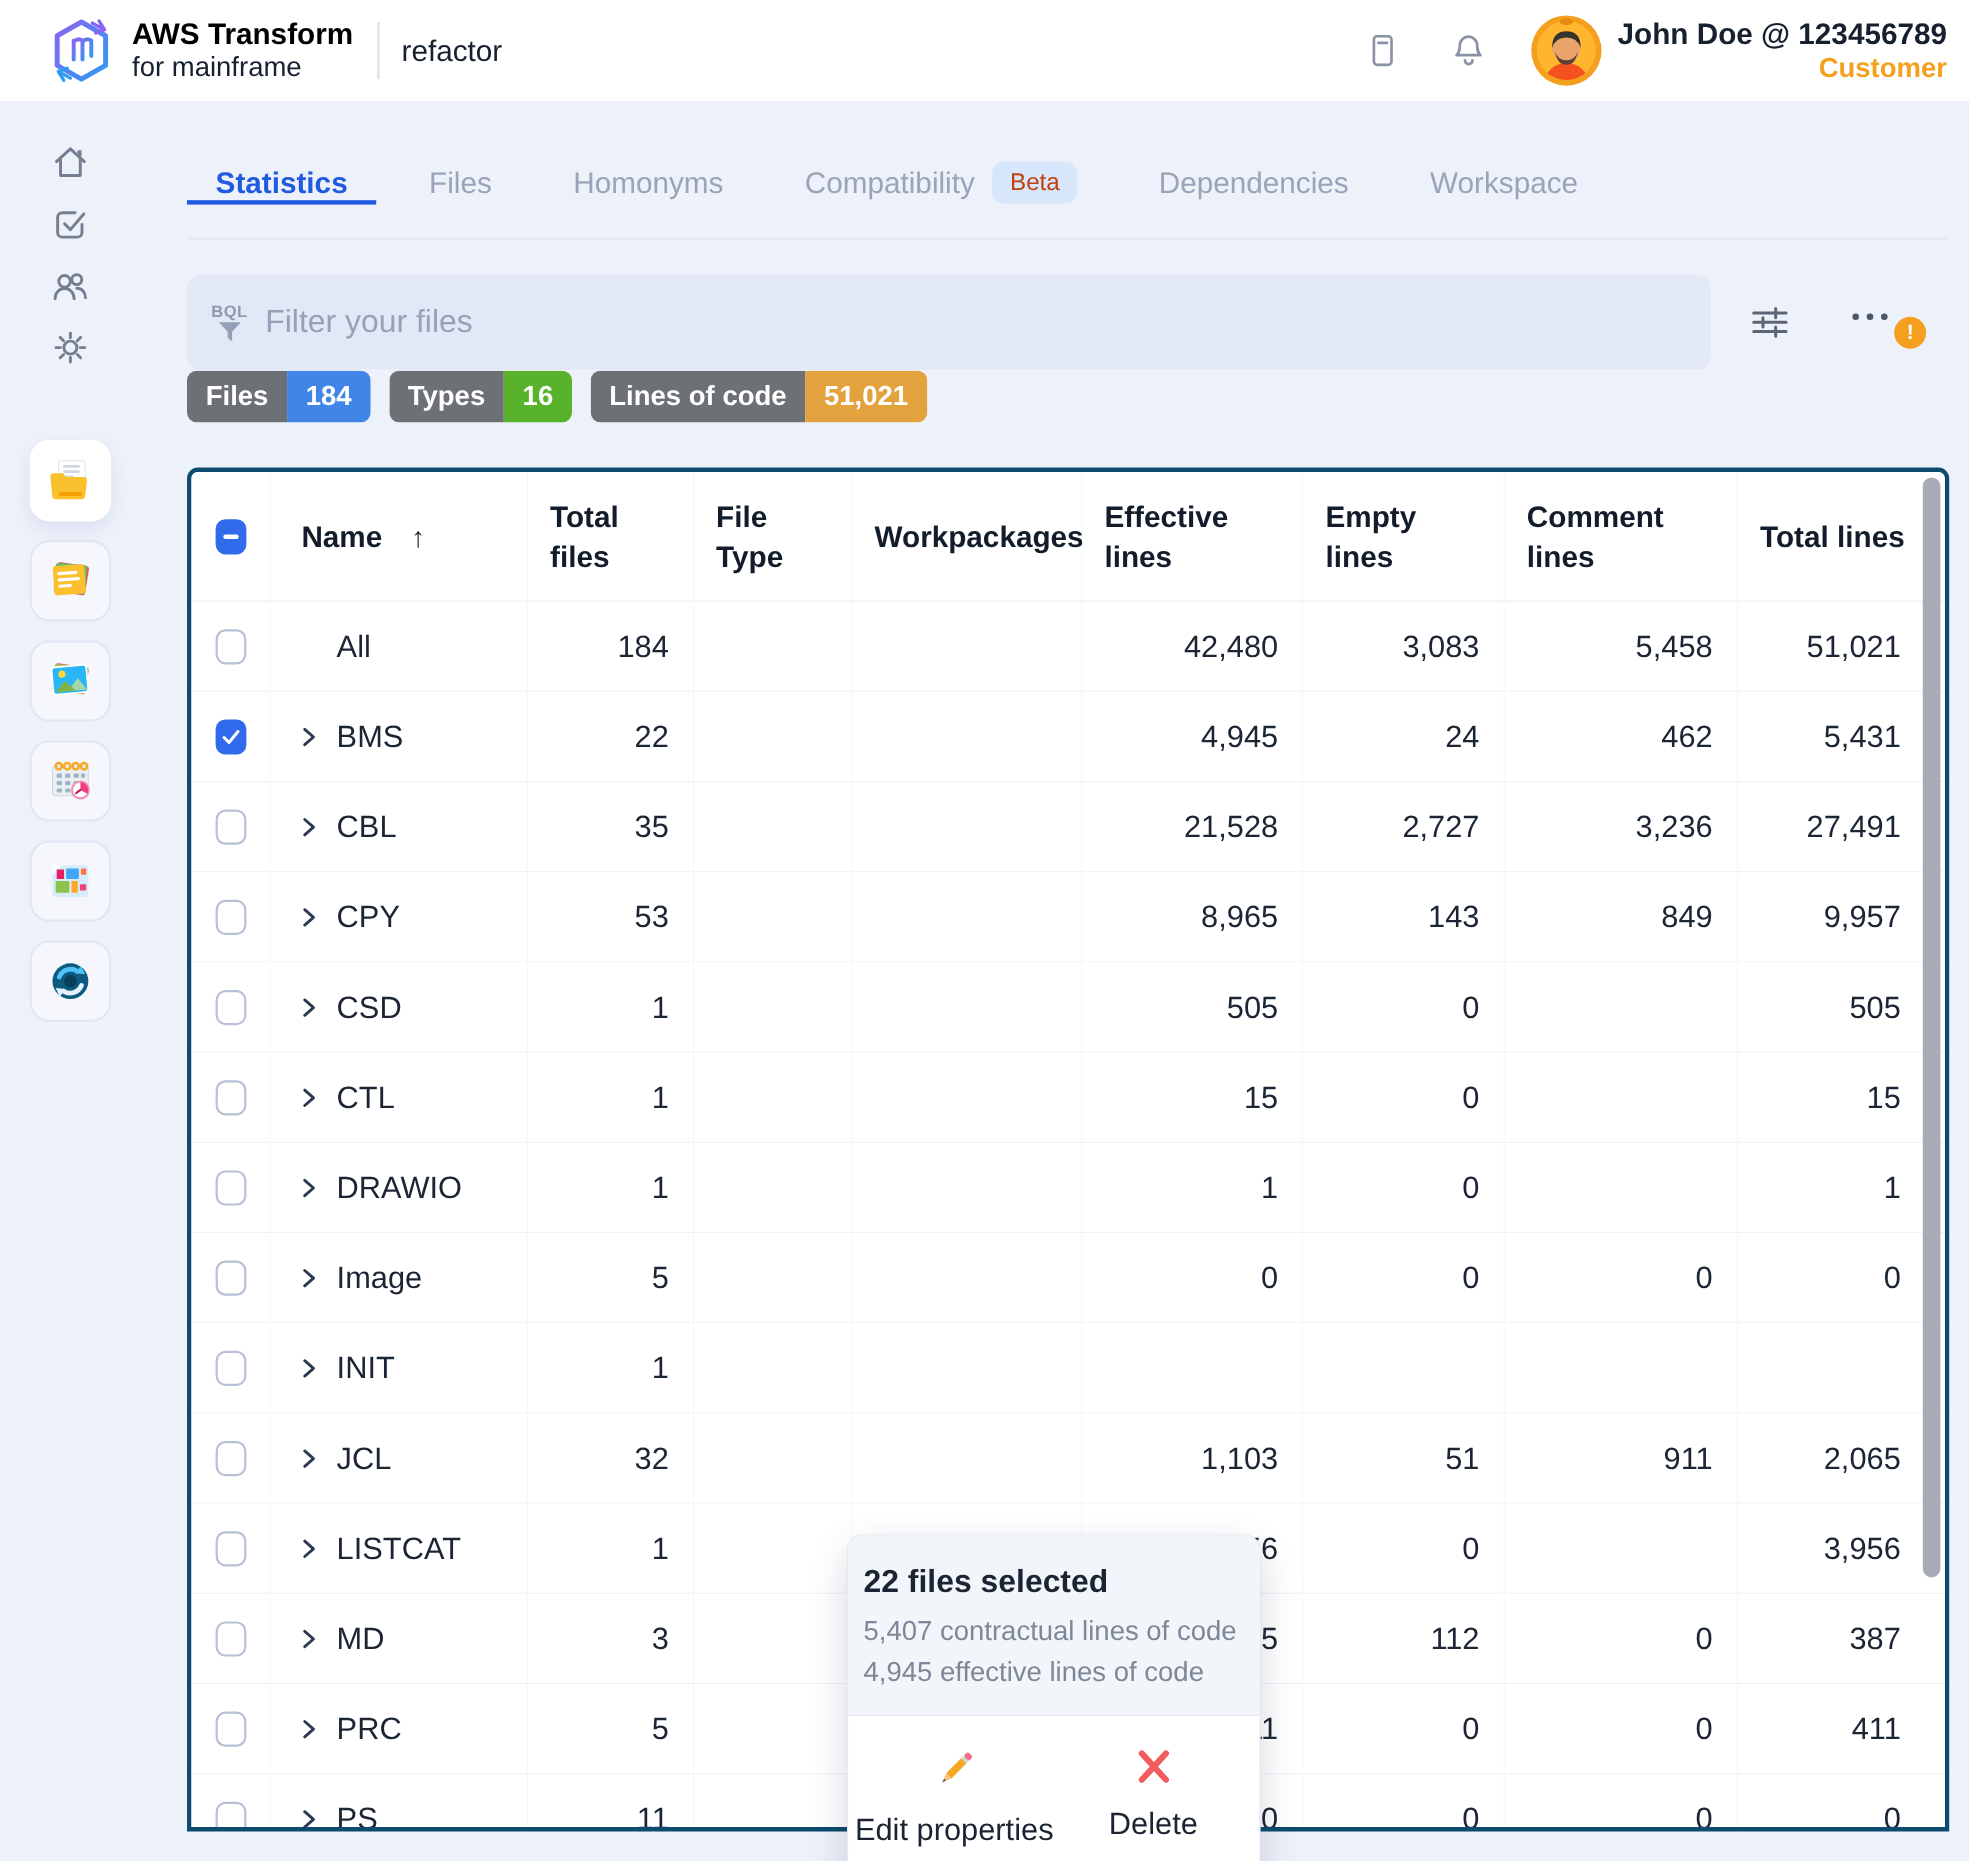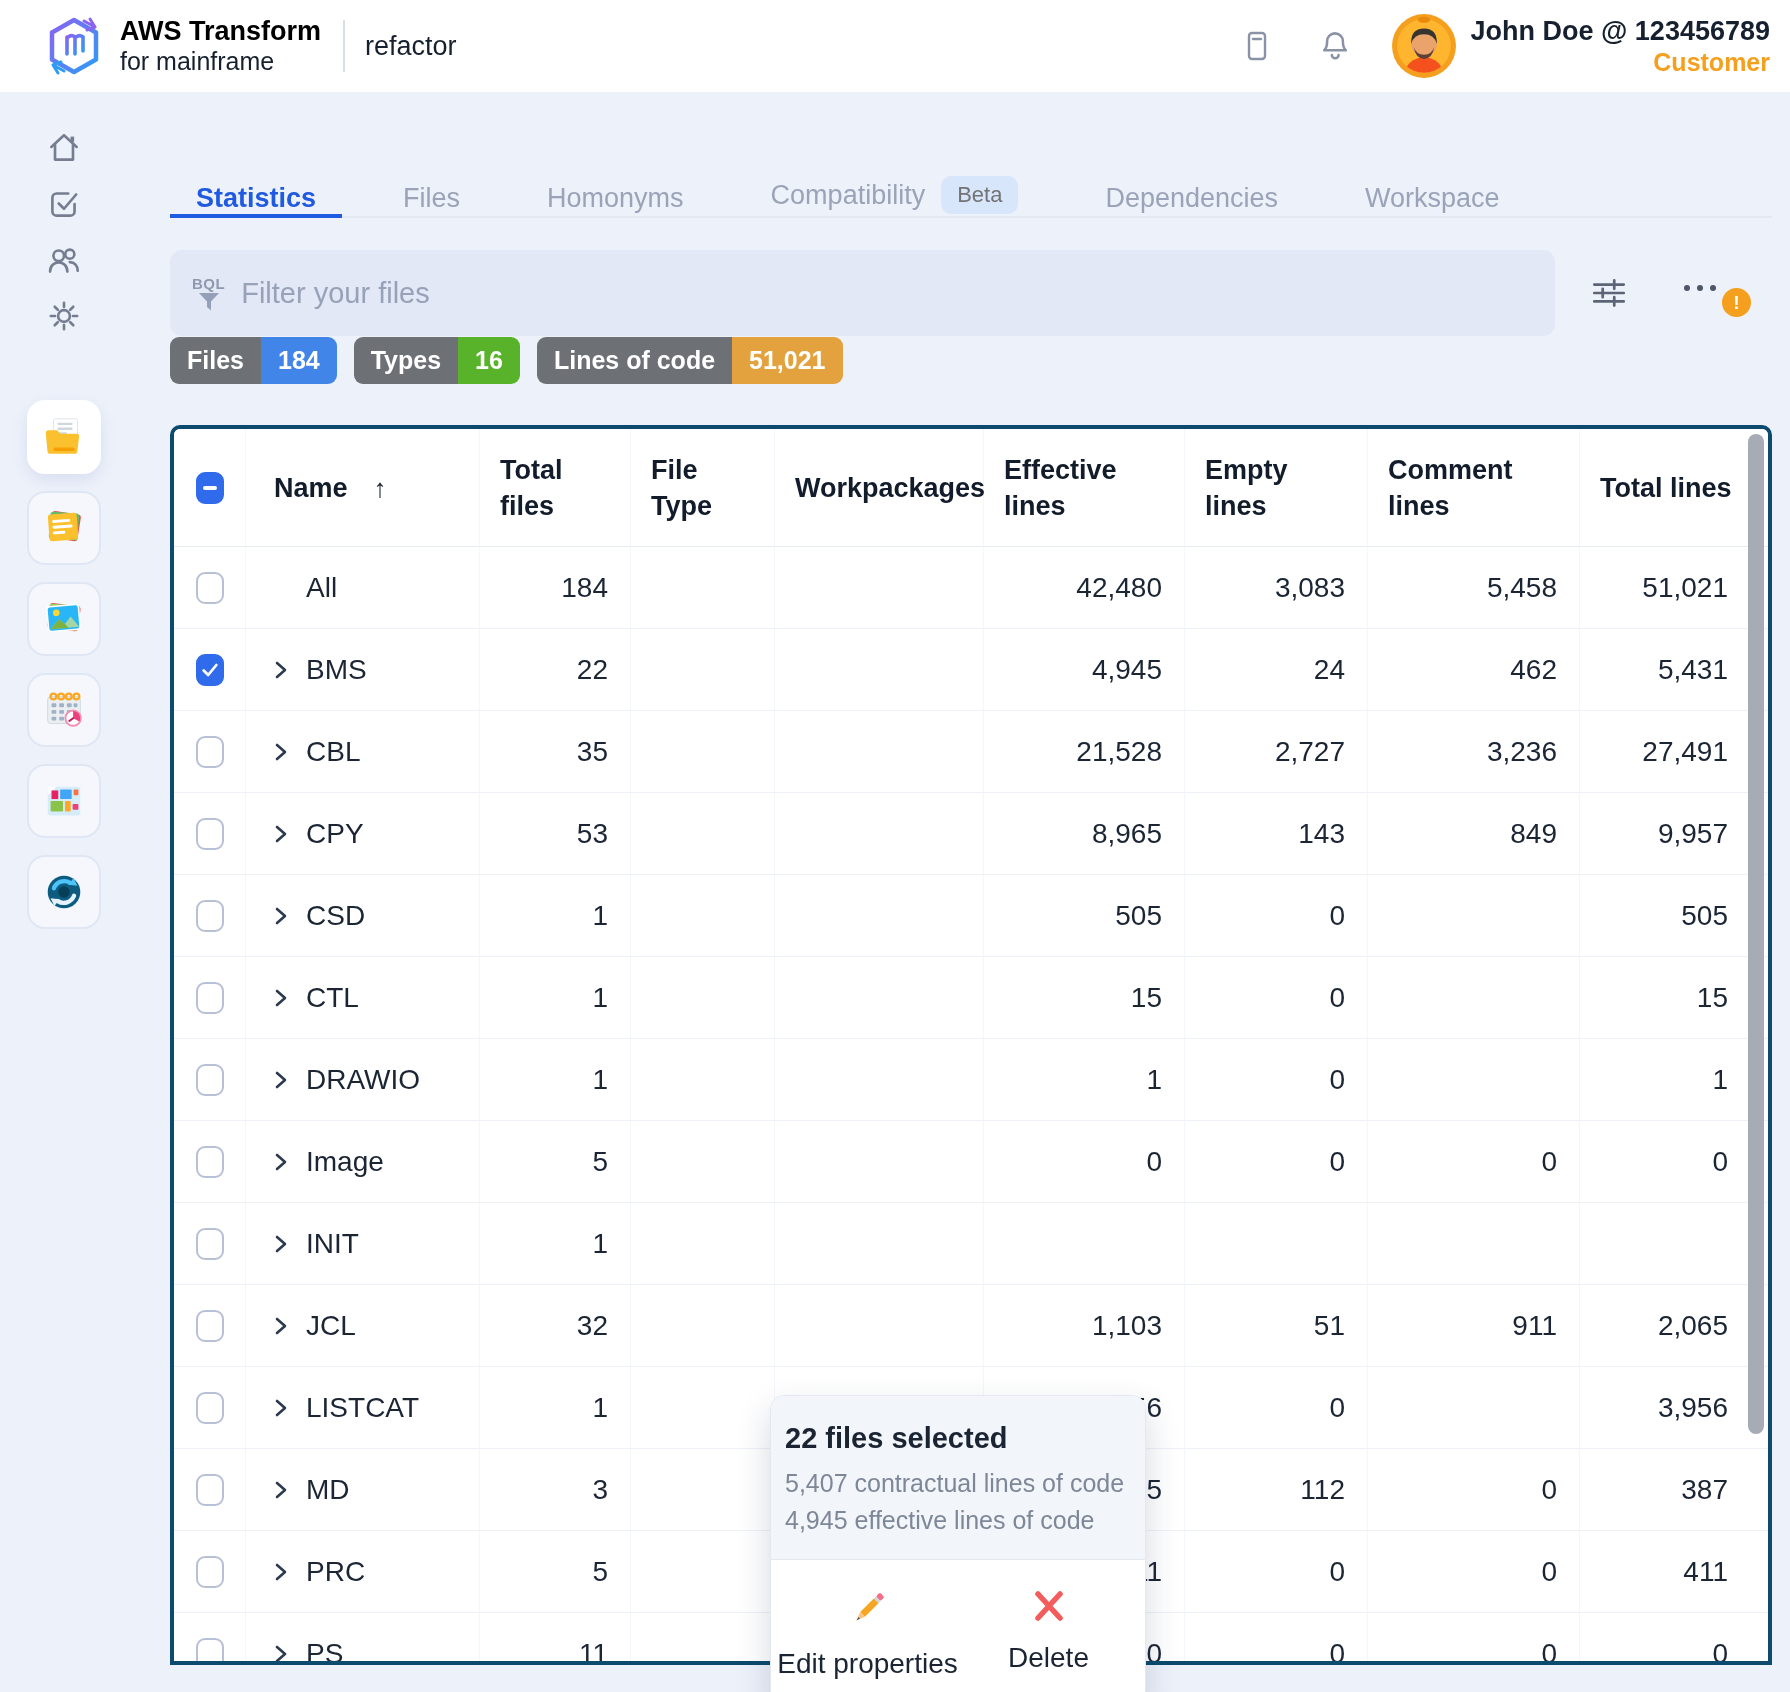--- a/index.html
+++ b/index.html
@@ -24,24 +24,24 @@
 
   
   .sidebar { position:absolute; left:0; top:92px; width:128px; height:1600px; display:flex; flex-direction:column; align-items:center; padding-top:36px; }
   .nav-ic { width:40px; height:40px; display:flex; align-items:center; justify-content:center; margin-bottom:16px; cursor:pointer; }
   .app-cards { margin-top:48px; display:flex; flex-direction:column; gap:17px; }
   .app-card { width:74px; height:74px; border-radius:18px; background:rgba(255,255,255,.45); border:2px solid #e0e7f4; display:flex; align-items:center; justify-content:center; cursor:pointer; }
   .app-card.active { background:#ffffff; border-color:#ffffff; box-shadow:0 6px 16px rgba(40,70,150,.10); }
   .app-card svg { width:46px; height:46px; }
 
   
-  .tabs { position:absolute; left:170px; top:118px; width:1602px; height:100px; display:flex; align-items:flex-end; border-bottom:2px solid #e3e8f3;gap:13px; }
+  .tabs { position:absolute; left:170px; top:118px; width:1602px; height:100px; display:flex; align-items:center; border-bottom:2px solid #e3e8f3; }
   .tab { display:flex; align-items:center; padding:0 26px; margin-right:22px; font-size:27px; font-weight:500; color:#9aa3b8; cursor:pointer; border-bottom:4px solid transparent; margin-bottom:-2px; }
   .tab.active { color:#1f5ae0; font-weight:700; border-bottom-color:#1f5ae0; }
-  .beta { margin-left:16px; background:#d8e6fb; color:#737373; font-size:22px; font-weight:500; padding:6px 16px; border-radius:10px; }
+  .beta { margin-left:16px; background:#d8e6fb; color:#c2410c; font-size:22px; font-weight:500; padding:6px 16px; border-radius:10px; }
 
   
   .filter-bar { position:absolute; left:170px; top:250px; width:1385px; height:86px; background:#e2e8f5; border-radius:12px; display:flex; align-items:center; padding-left:22px; }
   .bql { display:flex; flex-direction:column; align-items:center; margin-right:16px; color:#8e99af; }
   .bql-label { font-size:15px; font-weight:700; letter-spacing:.5px; }
   .filter-input { flex:1; background:transparent; border:none; outline:none; font-size:29px; color:#3a4557; font-family:"Liberation Sans",sans-serif; }
   .filter-input::placeholder { color:#97a2b8; }
   .ctl-sliders { position:absolute; left:1588px; top:256px; width:42px; height:42px; margin-top:16px; cursor:pointer; }
   .ctl-more { position:absolute; left:1684px; top:278px; width:52px; height:20px; display:flex; gap:7px; align-items:center; cursor:pointer; }
   .dot { width:6px; height:6px; border-radius:50%; background:#4d5666; }

